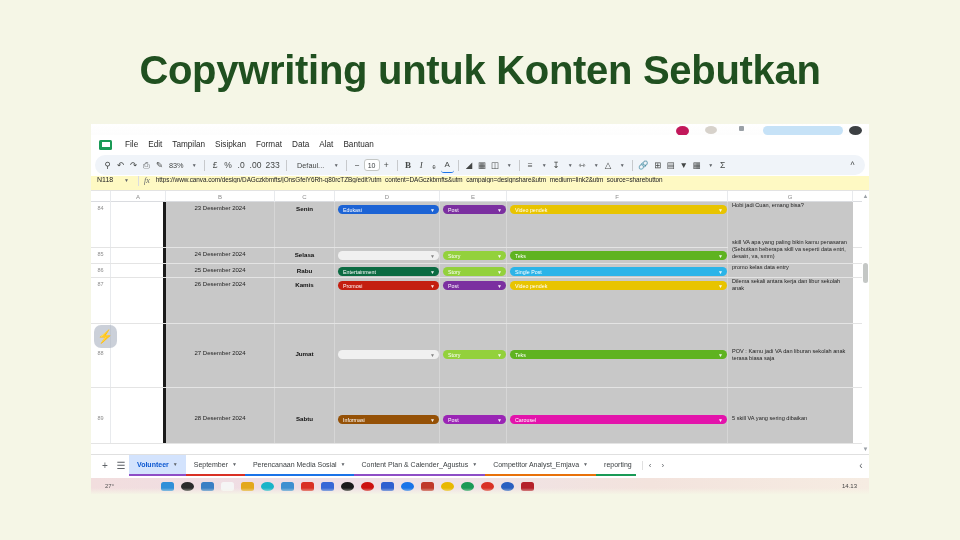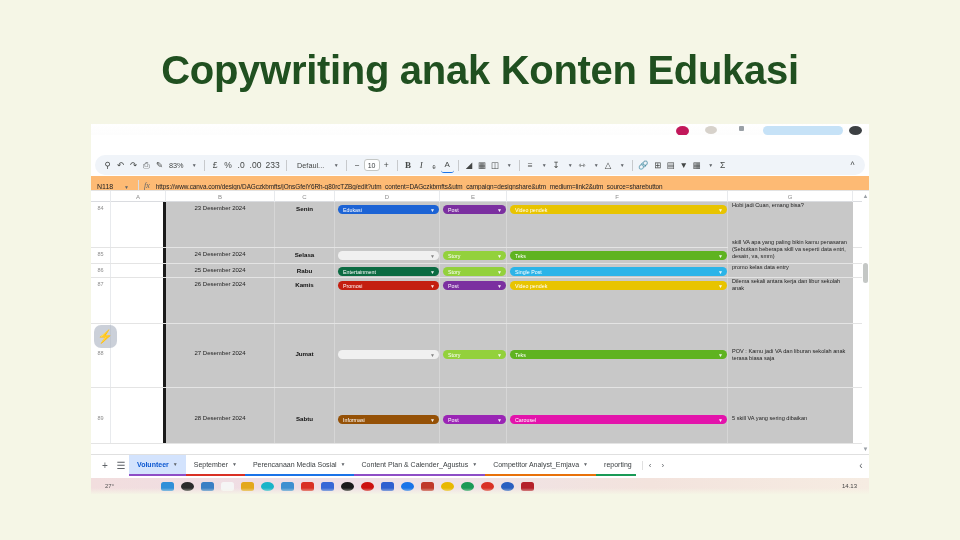--- a/index.html
+++ b/index.html
@@ -78,21 +78,21 @@
     align-items:center; justify-content:center; color:#3c4043;
   }
   .tb-b { font-weight: bold; font-family: "Liberation Serif", serif; font-size: 9px; }
   .tb-i { font-style: italic; font-family: "Liberation Serif", serif; font-size: 9px; }
   .tb-u-a { font-size: 8px; border-bottom: 1.6px solid #1a73e8; line-height: 9px; }
   .tb-spacer { flex: 1; }
 
   
   .formulabar {
     position: absolute; left: 0; top: 52px; width: 778px; height: 15px;
-    background: #fdba74; display: flex; align-items: flex-end;
+    background: #fef9c3; display: flex; align-items: flex-start;
     border-bottom: 1px solid #e3e3e3;
   }
   .namebox {
     width: 42px; padding-left: 6px; font-size: 7px; color: #202124;
     display:flex; align-items:center; justify-content:space-between; padding-right:4px;
   }
   .fb-sep { width:1px; height:10px; background:#dadce0; margin: 0 5px; }
   .fx { font-style: italic; font-family: "Liberation Serif", serif; font-size: 8px; color:#5f6368; }
   .fb-text {
     margin-left: 6px; font-size: 6.4px; color: #202124;
@@ -190,32 +190,43 @@
   .tbicon { width: 13px; height: 9px; border-radius: 2.5px; margin: 0 3.5px; }
   .tb-time { font-size: 6px; color:#444; margin-left: auto; margin-right: 12px; }
   .taskfade {
     position:absolute; left:0; top:8px; width:778px; height:8px;
     background: linear-gradient(to bottom, rgba(245,246,230,0) 0%, #f5f6e6 85%);
   }
 </style>
 </head>
 <body>
 
-<div class="slide-title">Copywriting anak Konten Edukasi</div>
+<div class="slide-title">Copywriting untuk Konten Sebutkan</div>
 
 <div class="shot">
 
   <div class="topfade">
     <div class="tf-dot" style="left:585px;width:13px;height:10px;background:#c2185b;"></div>
     <div class="tf-dot" style="left:614px;width:12px;height:8px;background:#d7d2cb;"></div>
     <div class="tf-dot" style="left:648px;width:5px;height:5px;background:#9aa0a6;border-radius:1px;"></div>
     <div class="tf-dot" style="left:672px;width:80px;height:9px;background:#c6e2f7;border-radius:9px;"></div>
     <div class="tf-dot" style="left:758px;width:13px;height:9px;background:#3c4043;"></div>
   </div>
 
+  <div class="menubar">
+    <div class="sheets-logo"></div>
+    <div class="menu-item">File</div>
+    <div class="menu-item">Edit</div>
+    <div class="menu-item">Tampilan</div>
+    <div class="menu-item">Sisipkan</div>
+    <div class="menu-item">Format</div>
+    <div class="menu-item">Data</div>
+    <div class="menu-item">Alat</div>
+    <div class="menu-item">Bantuan</div>
+  </div>
 
   <div class="toolbar">
     <div class="tb">⚲</div>
     <div class="tb">↶</div>
     <div class="tb">↷</div>
     <div class="tb">⎙</div>
     <div class="tb">✎</div>
     <div class="tb tb-zoom">83%</div>
     <div class="tb">
         <span class="caret">▼</span>

